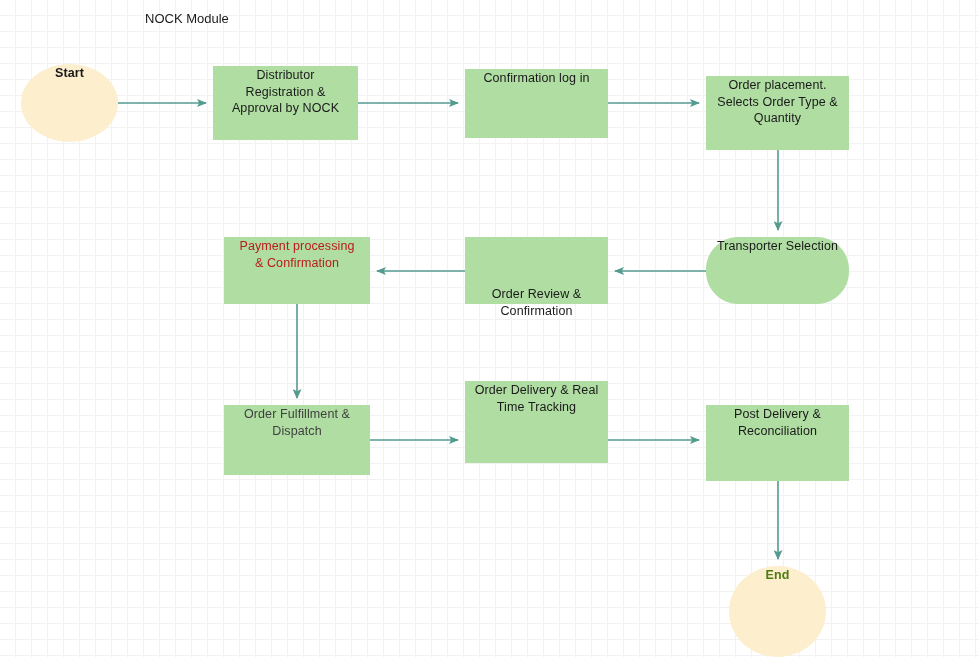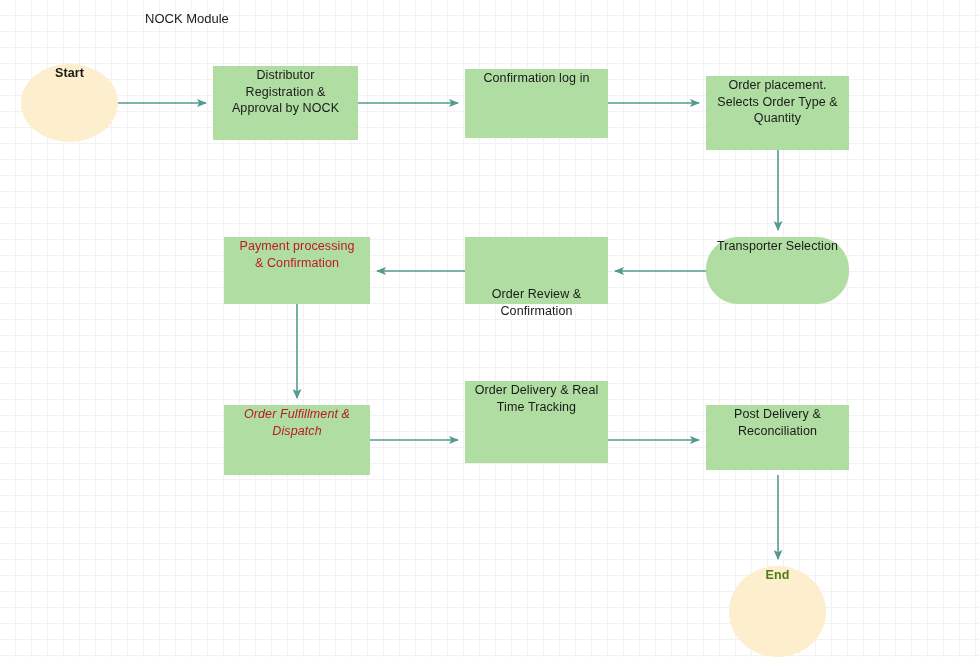--- a/index.html
+++ b/index.html
@@ -129,28 +129,28 @@
       </div>
       <div class="node process" style="left: 465px; top: 237px; width: 143px; height: 67px; background: rgb(176, 221, 162); border-color: rgb(176, 221, 162);">
         <span class="node-label" style="color: rgb(26, 26, 26); margin-top: 48px;">Order Review &amp;
 Confirmation</span>
       </div>
       <div class="node process" style="left: 224px; top: 237px; width: 146px; height: 67px; background: rgb(176, 221, 162); border-color: rgb(176, 221, 162);">
         <span class="node-label" style="color: #b91c1c;">Payment processing
 &amp; Confirmation</span>
       </div>
       <div class="node process" style="left: 224px; top: 405px; width: 146px; height: 70px; background: rgb(176, 221, 162); border-color: rgb(176, 221, 162);">
-        <span class="node-label" style="color: #b91c1c; font-style: italic;">Order Fulfillment &amp;
+        <span class="node-label" style="color: #404040;">Order Fulfillment &amp;
 Dispatch</span>
       </div>
       <div class="node process" style="left: 465px; top: 381px; width: 143px; height: 82px; background: rgb(176, 221, 162); border-color: rgb(176, 221, 162);">
         <span class="node-label" style="color: rgb(26, 26, 26);">Order Delivery &amp; Real
 Time Tracking</span>
       </div>
-      <div class="node process" style="left: 706px; top: 405px; width: 143px; height: 65px; background: rgb(176, 221, 162); border-color: rgb(176, 221, 162);">
+      <div class="node process" style="left: 706px; top: 405px; width: 143px; height: 76px; background: rgb(176, 221, 162); border-color: rgb(176, 221, 162);">
         <span class="node-label" style="color: rgb(26, 26, 26);">Post Delivery &amp;
 Reconciliation</span>
       </div>
       <div class="node terminator" style="left: 729px; top: 566px; width: 97px; height: 91px; background: rgb(253, 238, 205); border-color: rgb(253, 238, 205);">
         <span class="node-label" style="color: #4d7c0f;">End</span>
       </div>
     </div>
 
 </div>
 

